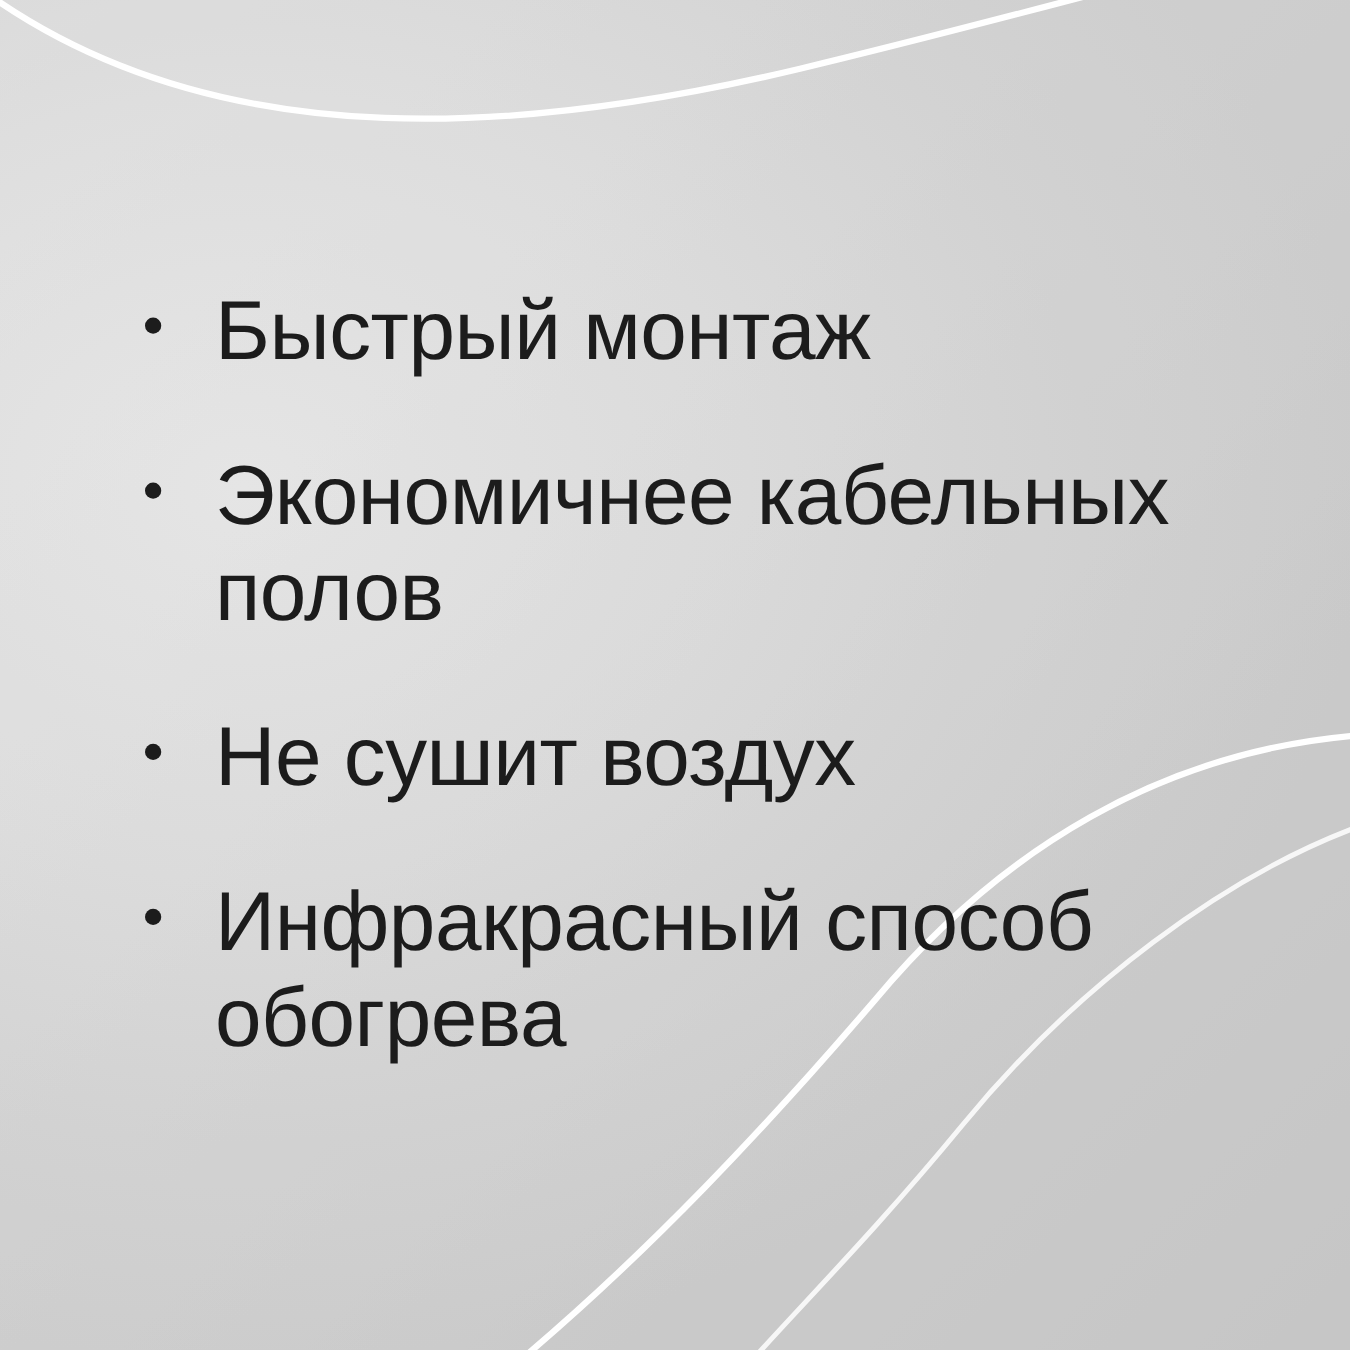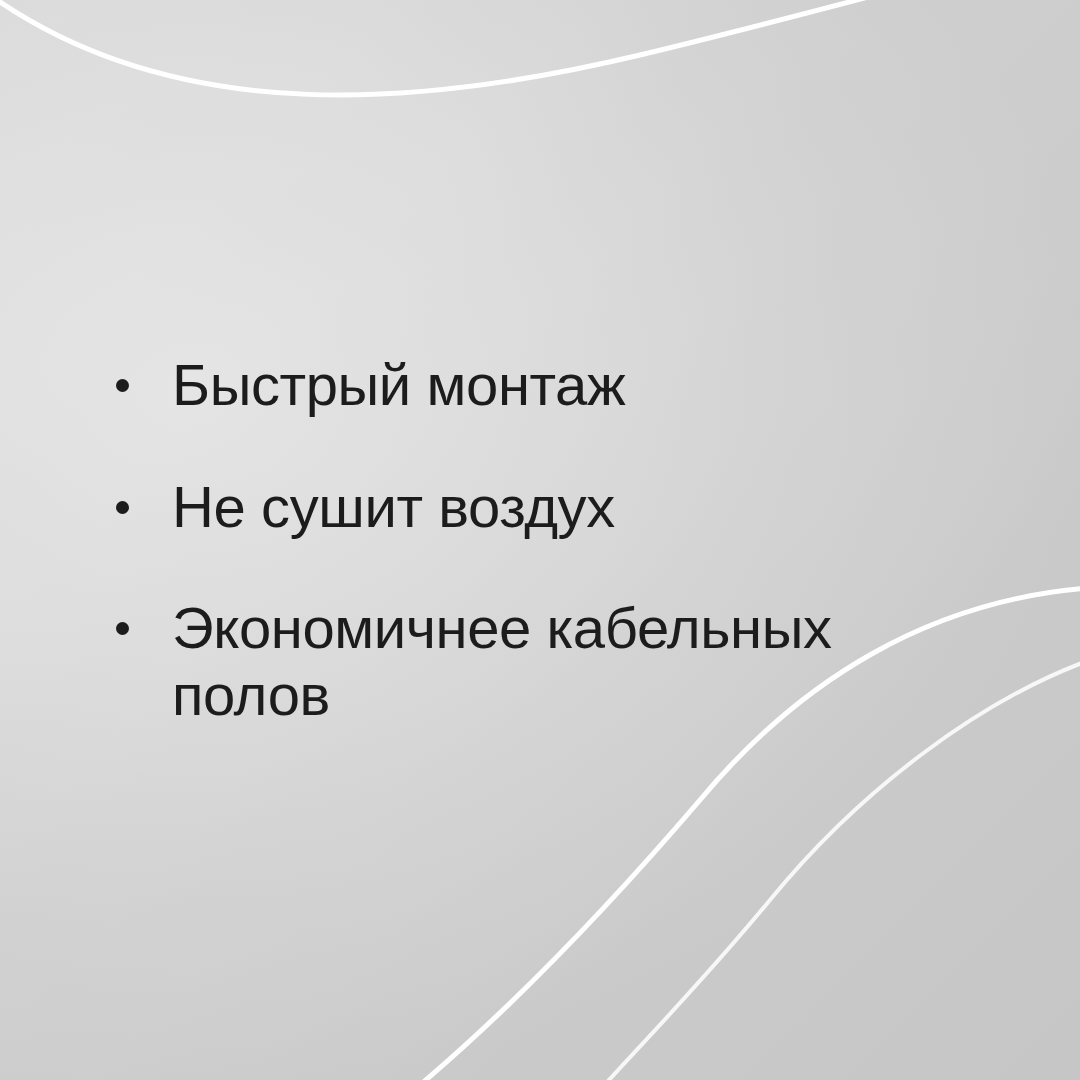--- a/index.html
+++ b/index.html
@@ -57,21 +57,21 @@
     margin: 0;
     padding: 0 70px 0 110px;
   }
 
   .bullet-item {
     position: relative;
     display: block;
     padding-left: 62px;
     margin: 0 0 54px 0;
     color: #1c1c1c;
-    font-size: 58px;
+    font-size: 67px;
     line-height: 1.16;
     font-weight: 400;
     letter-spacing: -0.4px;
     max-width: 820px;
   }
 
   .bullet-item:last-child {
     margin-bottom: 0;
   }
 
@@ -105,26 +105,30 @@
   <div class="content">
     <ul class="bullet-list">
 
       <li class="bullet-item">
         <span class="bullet-dot"></span>
         <span class="bullet-text">Быстрый монтаж</span>
       </li>
 
       <li class="bullet-item">
         <span class="bullet-dot"></span>
+        <span class="bullet-text">Экономичнее кабельных полов</span>
+      </li>
+
+      <li class="bullet-item">
+        <span class="bullet-dot"></span>
         <span class="bullet-text">Не сушит воздух</span>
       </li>
 
       <li class="bullet-item">
         <span class="bullet-dot"></span>
-        <span class="bullet-text">Экономичнее кабельных полов</span>
+        <span class="bullet-text">Инфракрасный способ обогрева</span>
       </li>
-
 
 
     </ul>
   </div>
 
 </div>
 
 </body></html>

